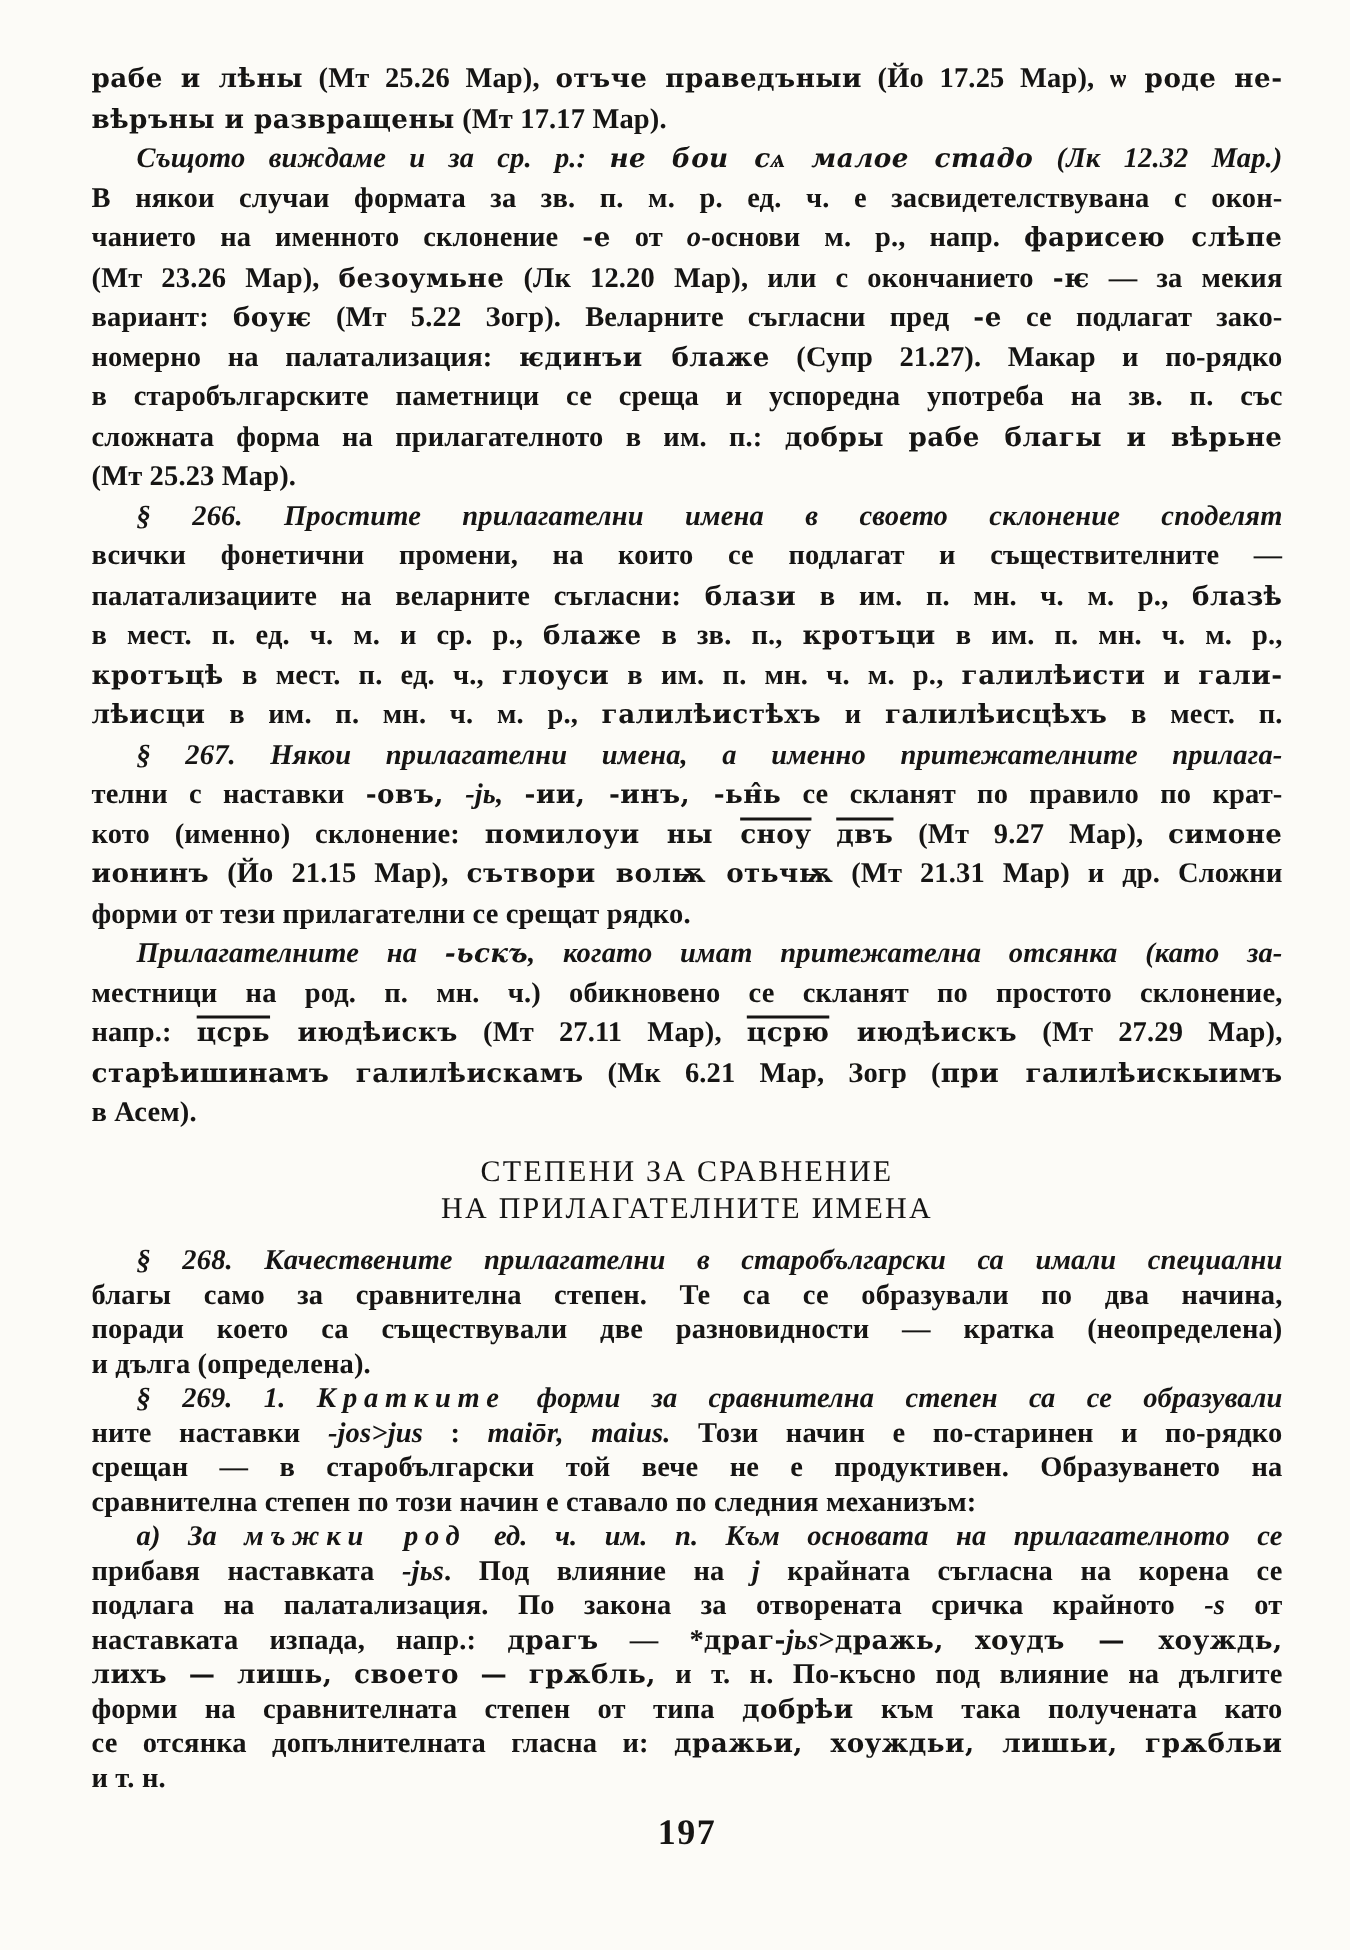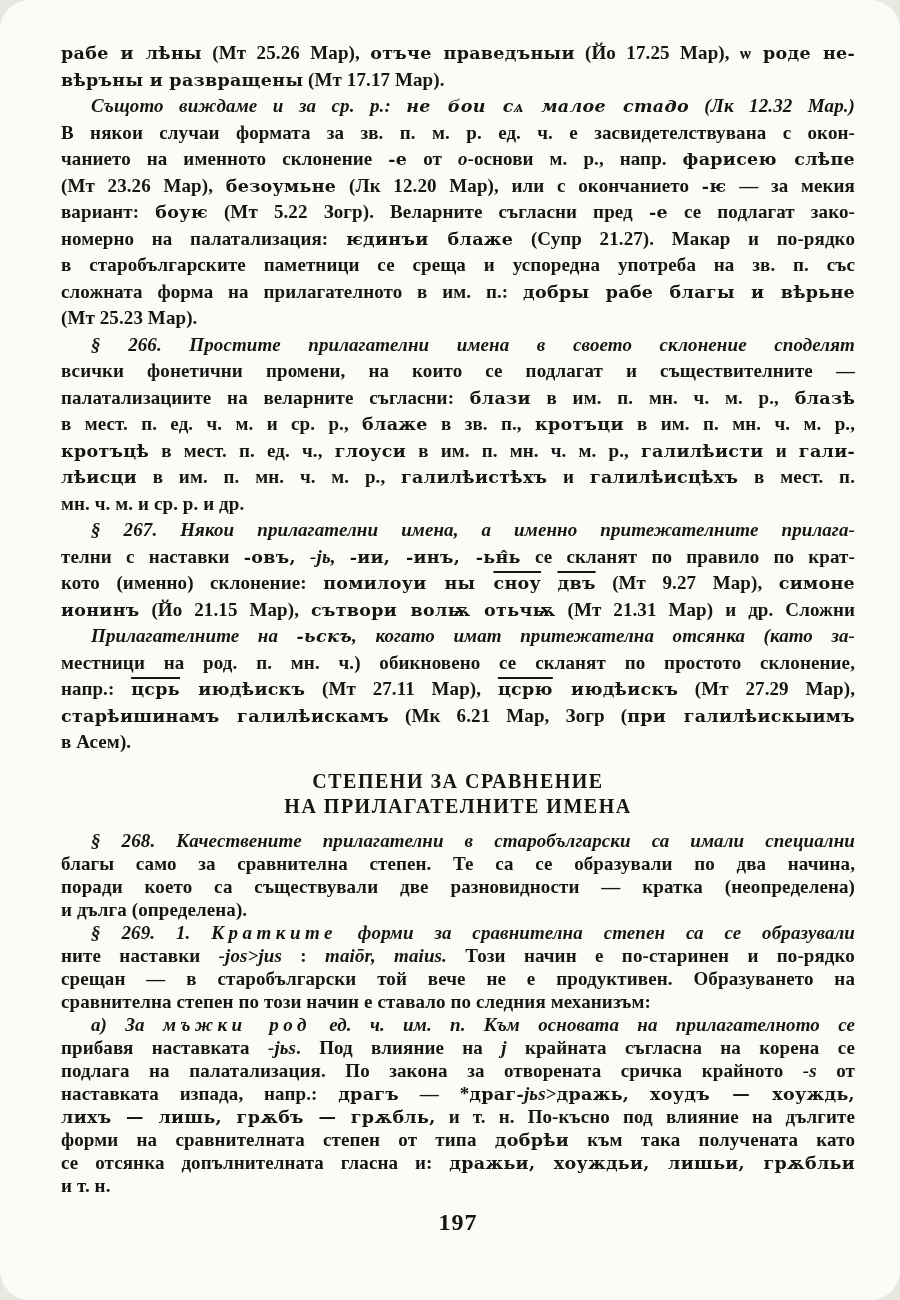--- a/index.html
+++ b/index.html
@@ -8,21 +8,20 @@
     background: #e9e7e2;
   }
   .page {
     position: relative;
     width: 900px;
     height: 1300px;
     background: #fcfbf7;
     overflow: hidden;
     color: #161514;
     font-family: "Liberation Serif", serif;
-    border-radius: 30px;
   }
   .page-text {
     position: absolute;
     top: 40px;
     left: 61px;
     width: 794px;
   }
   .para { margin: 0; }
   .line {
     font-size: 19px;
@@ -50,21 +49,21 @@
   }
   .seg-t { text-decoration: overline; text-decoration-thickness: 1.5px; }
   .seg-i { font-style: italic; font-weight: 700; }
   .seg-s { letter-spacing: 4.5px; }
   .heading {
     margin: 13px 0 10px 0;
     text-align: center;
   }
   .heading-line {
     font-size: 20px;
-    font-weight: 700;
+    font-weight: 400;
     letter-spacing: 1.5px;
     line-height: 25px;
   }
   .page-number {
     margin-top: 12px;
     text-align: center;
     font-size: 24px;
     font-weight: 700;
     letter-spacing: 1px;
   }
@@ -89,27 +88,27 @@
         <div class="line"><span class="seg-n">сложната форма на прилагателното в им. п.: </span><span class="seg-o">добры рабе благы и вѣрьне</span></div>
         <div class="line endline"><span class="seg-n">(Мт 25.23 Мар).</span></div>
       </div>
       <div class="para">
         <div class="line first"><span class="seg-n">§ 266. Простите прилагателни имена в своето склонение споделят</span></div>
         <div class="line"><span class="seg-n">всички фонетични промени, на които се подлагат и съществителните —</span></div>
         <div class="line"><span class="seg-n">палатализациите на веларните съгласни: </span><span class="seg-o">блази</span><span class="seg-n"> в им. п. мн. ч. м. р., </span><span class="seg-o">блазѣ</span></div>
         <div class="line"><span class="seg-n">в мест. п. ед. ч. м. и ср. р., </span><span class="seg-o">блаже</span><span class="seg-n"> в зв. п., </span><span class="seg-o">кротъци</span><span class="seg-n"> в им. п. мн. ч. м. р.,</span></div>
         <div class="line"><span class="seg-o">кротъцѣ</span><span class="seg-n"> в мест. п. ед. ч., </span><span class="seg-o">глоуси</span><span class="seg-n"> в им. п. мн. ч. м. р., </span><span class="seg-o">галилѣисти</span><span class="seg-n"> и </span><span class="seg-o">гали-</span></div>
         <div class="line"><span class="seg-o">лѣисци</span><span class="seg-n"> в им. п. мн. ч. м. р., </span><span class="seg-o">галилѣистѣхъ</span><span class="seg-n"> и </span><span class="seg-o">галилѣисцѣхъ</span><span class="seg-n"> в мест. п.</span></div>
-        <div class="line endline"><span class="seg-n">мн. ч. м. и ср. р. и др.</span></div>
       </div>
       <div class="para">
         <div class="line first"><span class="seg-n">§ 267. Някои прилагателни имена, а именно притежателните прилага-</span></div>
         <div class="line"><span class="seg-n">телни с наставки </span><span class="seg-o">-овъ,</span><span class="seg-n"> </span><span class="seg-i">-jь,</span><span class="seg-n"> </span><span class="seg-o">-ии, -инъ, -ьн̂ь</span><span class="seg-n"> се скланят по правило по крат-</span></div>
         <div class="line"><span class="seg-n">кото (именно) склонение: </span><span class="seg-o">помилоуи ны </span><span class="seg-t">сноу</span><span class="seg-n"> </span><span class="seg-t">двъ</span><span class="seg-n"> (Мт 9.27 Мар), </span><span class="seg-o">симоне</span></div>
         <div class="line"><span class="seg-o">ионинъ</span><span class="seg-n"> (Йо 21.15 Мар), </span><span class="seg-o">сътвори волѭ отьчѭ</span><span class="seg-n"> (Мт 21.31 Мар) и др. Сложни</span></div>
+        <div class="line endline"><span class="seg-n">форми от тези прилагателни се срещат рядко.</span></div>
       </div>
       <div class="para">
         <div class="line first"><span class="seg-n">Прилагателните на </span><span class="seg-o">-ьскъ</span><span class="seg-n">, когато имат притежателна отсянка (като за-</span></div>
         <div class="line"><span class="seg-n">местници на род. п. мн. ч.) обикновено се скланят по простото склонение,</span></div>
         <div class="line"><span class="seg-n">напр.: </span><span class="seg-t">цсрь</span><span class="seg-o"> июдѣискъ</span><span class="seg-n"> (Мт 27.11 Мар), </span><span class="seg-t">цсрю</span><span class="seg-o"> июдѣискъ</span><span class="seg-n"> (Мт 27.29 Мар),</span></div>
         <div class="line"><span class="seg-o">старѣишинамъ галилѣискамъ</span><span class="seg-n"> (Мк 6.21 Мар, Зогр (</span><span class="seg-o">при галилѣискыимъ</span></div>
         <div class="line endline"><span class="seg-n">в Асем).</span></div>
       </div>
       <div class="heading">
         <div class="heading-line">СТЕПЕНИ ЗА СРАВНЕНИЕ</div>
@@ -125,20 +124,20 @@
         <div class="line first"><span class="seg-n">§ 269. 1. </span><span class="seg-s">Кратките</span><span class="seg-n"> форми за сравнителна степен са се образували</span></div>
         <div class="line"><span class="seg-n">ните наставки </span><span class="seg-i">-jos&gt;jus</span><span class="seg-n"> : </span><span class="seg-i">maiōr, maius.</span><span class="seg-n"> Този начин е по-старинен и по-рядко</span></div>
         <div class="line"><span class="seg-n">срещан — в старобългарски той вече не е продуктивен. Образуването на</span></div>
         <div class="line endline"><span class="seg-n">сравнителна степен по този начин е ставало по следния механизъм:</span></div>
       </div>
       <div class="para tight">
         <div class="line first"><span class="seg-n">а) За </span><span class="seg-s">мъжки род</span><span class="seg-n"> ед. ч. им. п. Към основата на прилагателното се</span></div>
         <div class="line"><span class="seg-n">прибавя наставката </span><span class="seg-i">-jьs</span><span class="seg-n">. Под влияние на </span><span class="seg-i">j</span><span class="seg-n"> крайната съгласна на корена се</span></div>
         <div class="line"><span class="seg-n">подлага на палатализация. По закона за отворената сричка крайното </span><span class="seg-i">-s</span><span class="seg-n"> от</span></div>
         <div class="line"><span class="seg-n">наставката изпада, напр.: </span><span class="seg-o">драгъ</span><span class="seg-n"> — *</span><span class="seg-o">драг-</span><span class="seg-i">jьs</span><span class="seg-n">&gt;</span><span class="seg-o">дражь,</span><span class="seg-n"> </span><span class="seg-o">хоудъ — хоуждь,</span></div>
-        <div class="line"><span class="seg-o">лихъ — лишь, грѫбъ — грѫбль,</span><span class="seg-n"> и т. н. По-късно под влияние на дългите</span></div>
+        <div class="line"><span class="seg-o">лихъ — лишь, своето — грѫбль,</span><span class="seg-n"> и т. н. По-късно под влияние на дългите</span></div>
         <div class="line"><span class="seg-n">форми на сравнителната степен от типа </span><span class="seg-o">добрѣи</span><span class="seg-n"> към така получената като</span></div>
         <div class="line"><span class="seg-n">се отсянка допълнителната гласна и: </span><span class="seg-o">дражьи, хоуждьи, лишьи, грѫбльи</span></div>
         <div class="line endline"><span class="seg-n">и т. н.</span></div>
       </div>
       <div class="page-number">197</div>
     </div>
 </div>
 
 </body></html>

